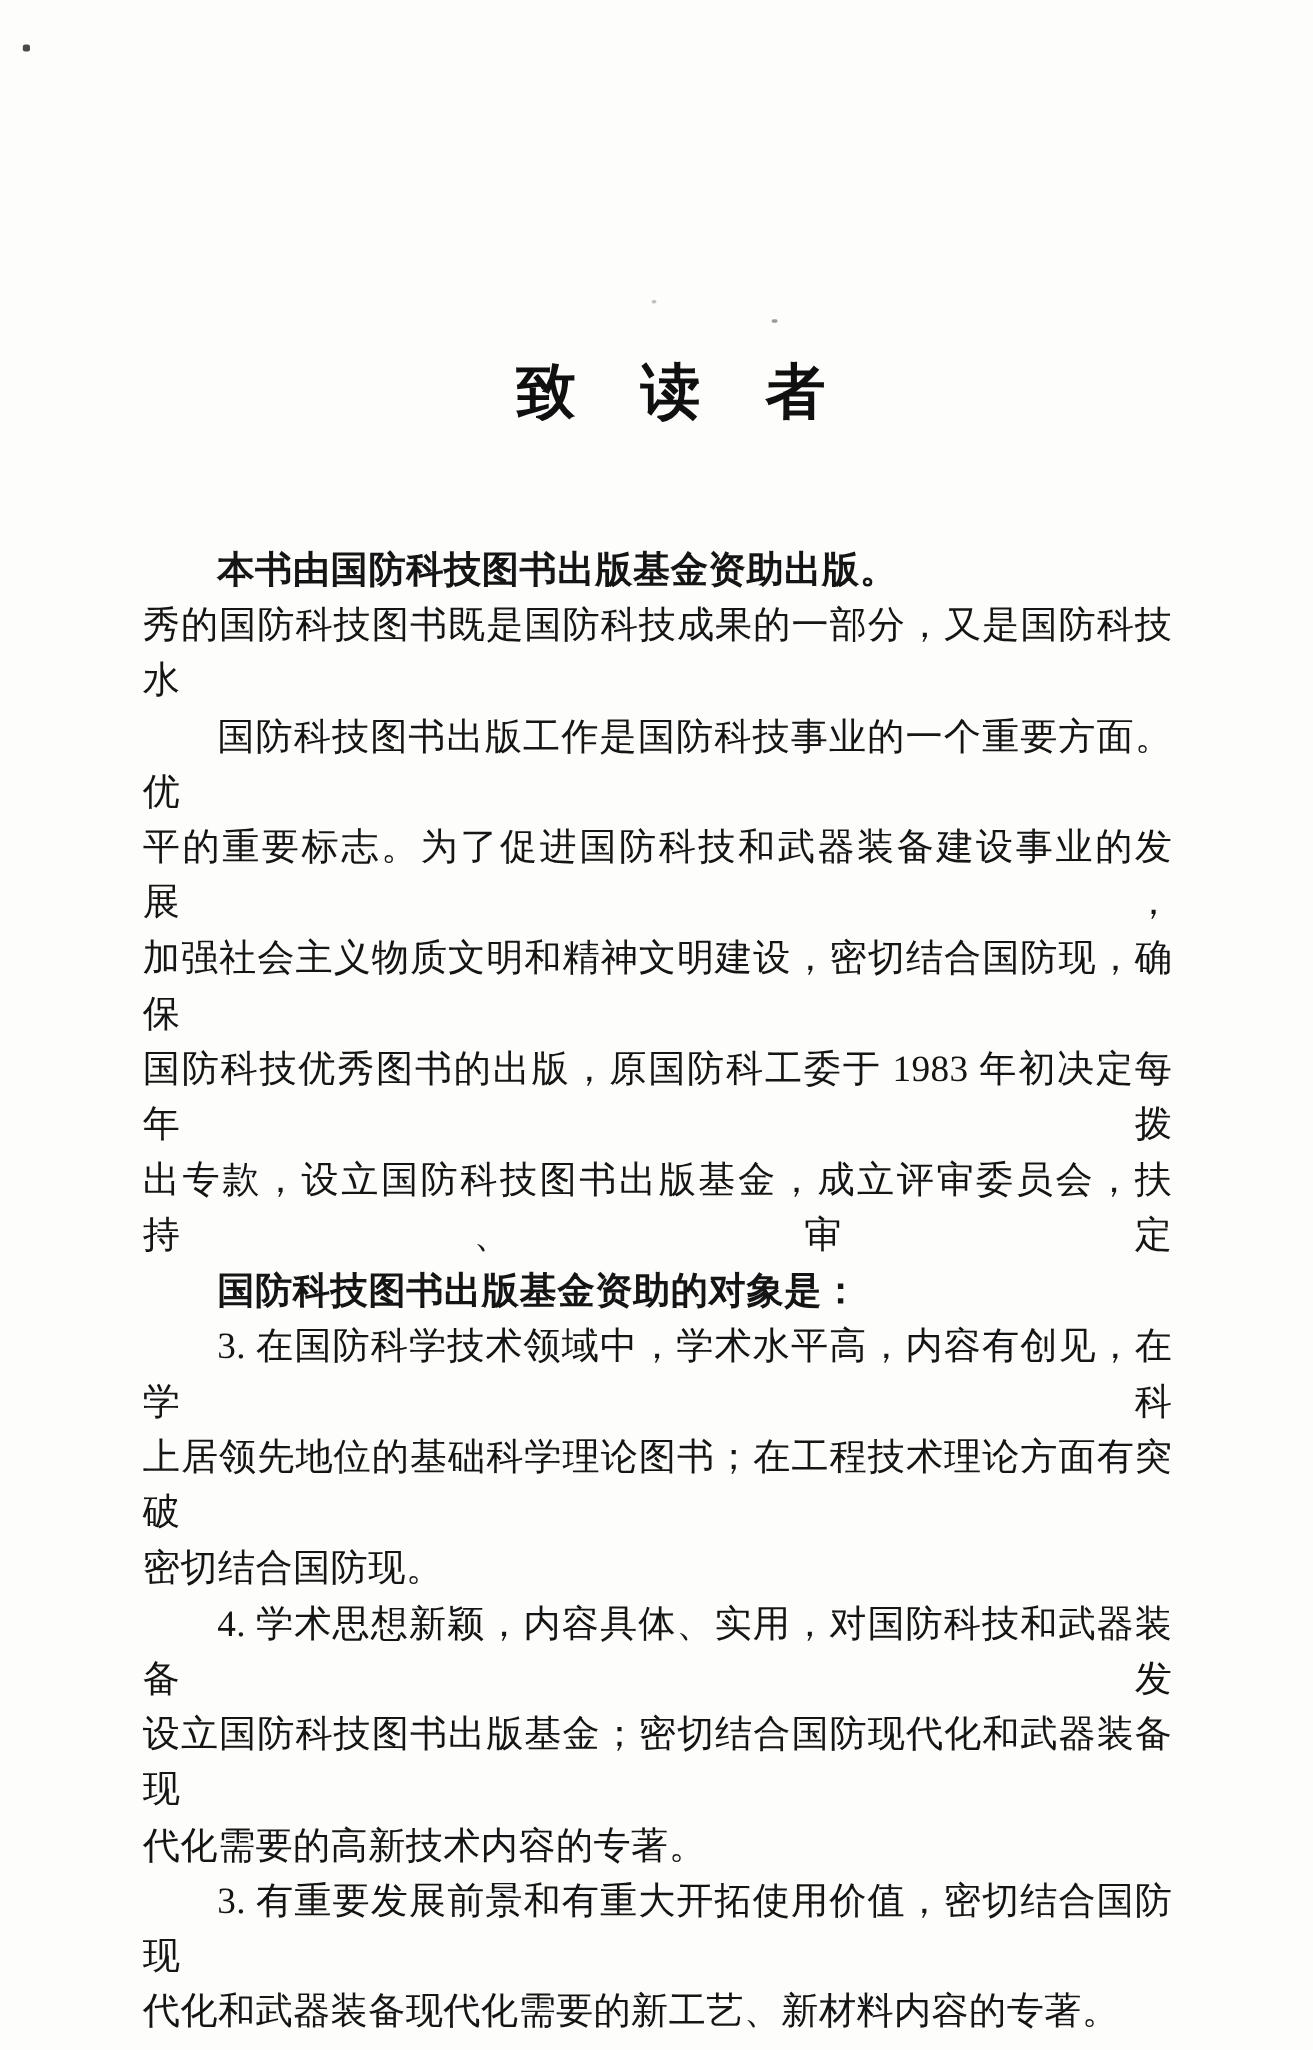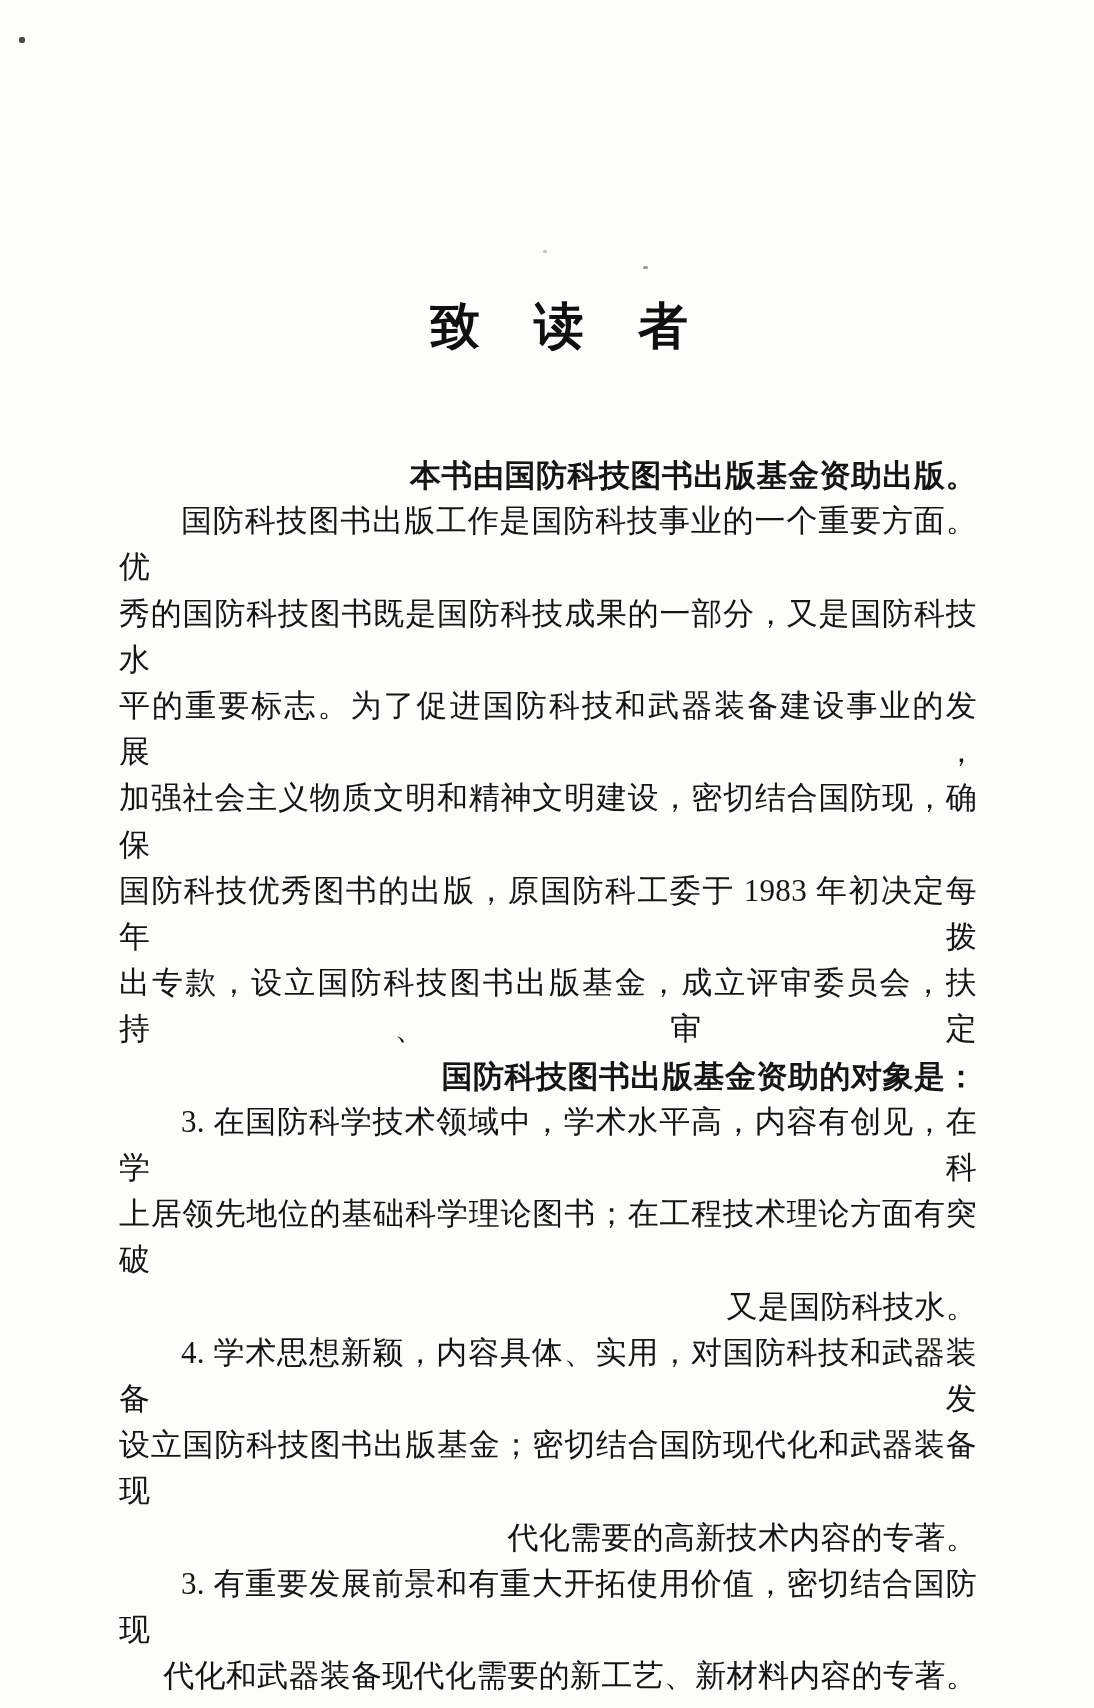--- a/index.html
+++ b/index.html
@@ -26,21 +26,21 @@
   }
 
   .body-text {
     position: absolute;
     left: 119px; top: 452px;
     width: 858px;
     font-size: 31px;
     line-height: 46.2px;
     letter-spacing: 0.3px;
   }
-  .line { white-space: normal; text-align: right; }
+  .line { white-space: normal; }
   .j {                            
     text-align: justify;
     text-align-last: justify;
   }
   .in { text-indent: 62px; }      
   .b {                            
     font-family: "DejaVu Sans", sans-serif;
     font-weight: 700;
     letter-spacing: 0.5px;
   }
@@ -57,30 +57,30 @@
 <div class="page">
 
   <span class="speck speck-1"></span>
   <span class="speck speck-2"></span>
   <span class="speck speck-3"></span>
 
   <div class="title">致　读　者</div>
 
   <div class="body-text">
     <div class="line b in">本书由国防科技图书出版基金资助出版。</div>
+    <div class="line j">秀的国防科技图书既是国防科技成果的一部分，又是国防科技水</div>
     <div class="line in j">国防科技图书出版工作是国防科技事业的一个重要方面。优</div>
-    <div class="line j">秀的国防科技图书既是国防科技成果的一部分，又是国防科技水</div>
     <div class="line j">平的重要标志。为了促进国防科技和武器装备建设事业的发展，</div>
     <div class="line j">加强社会主义物质文明和精神文明建设，密切结合国防现，确保</div>
     <div class="line j">国防科技优秀图书的出版，原国防科工委于 1983 年初决定每年拨</div>
     <div class="line j">出专款，设立国防科技图书出版基金，成立评审委员会，扶持、审定</div>
     <div class="line b in">国防科技图书出版基金资助的对象是：</div>
     <div class="line in j">3. 在国防科学技术领域中，学术水平高，内容有创见，在学科</div>
     <div class="line j">上居领先地位的基础科学理论图书；在工程技术理论方面有突破</div>
-    <div class="line">又是国防科技水。</div>
+    <div class="line">密切结合国防现。</div>
     <div class="line in j">4. 学术思想新颖，内容具体、实用，对国防科技和武器装备发</div>
     <div class="line j">设立国防科技图书出版基金；密切结合国防现代化和武器装备现</div>
     <div class="line">代化需要的高新技术内容的专著。</div>
     <div class="line in j">3. 有重要发展前景和有重大开拓使用价值，密切结合国防现</div>
     <div class="line">代化和武器装备现代化需要的新工艺、新材料内容的专著。</div>
 
   </div>
 
 </div>
 

